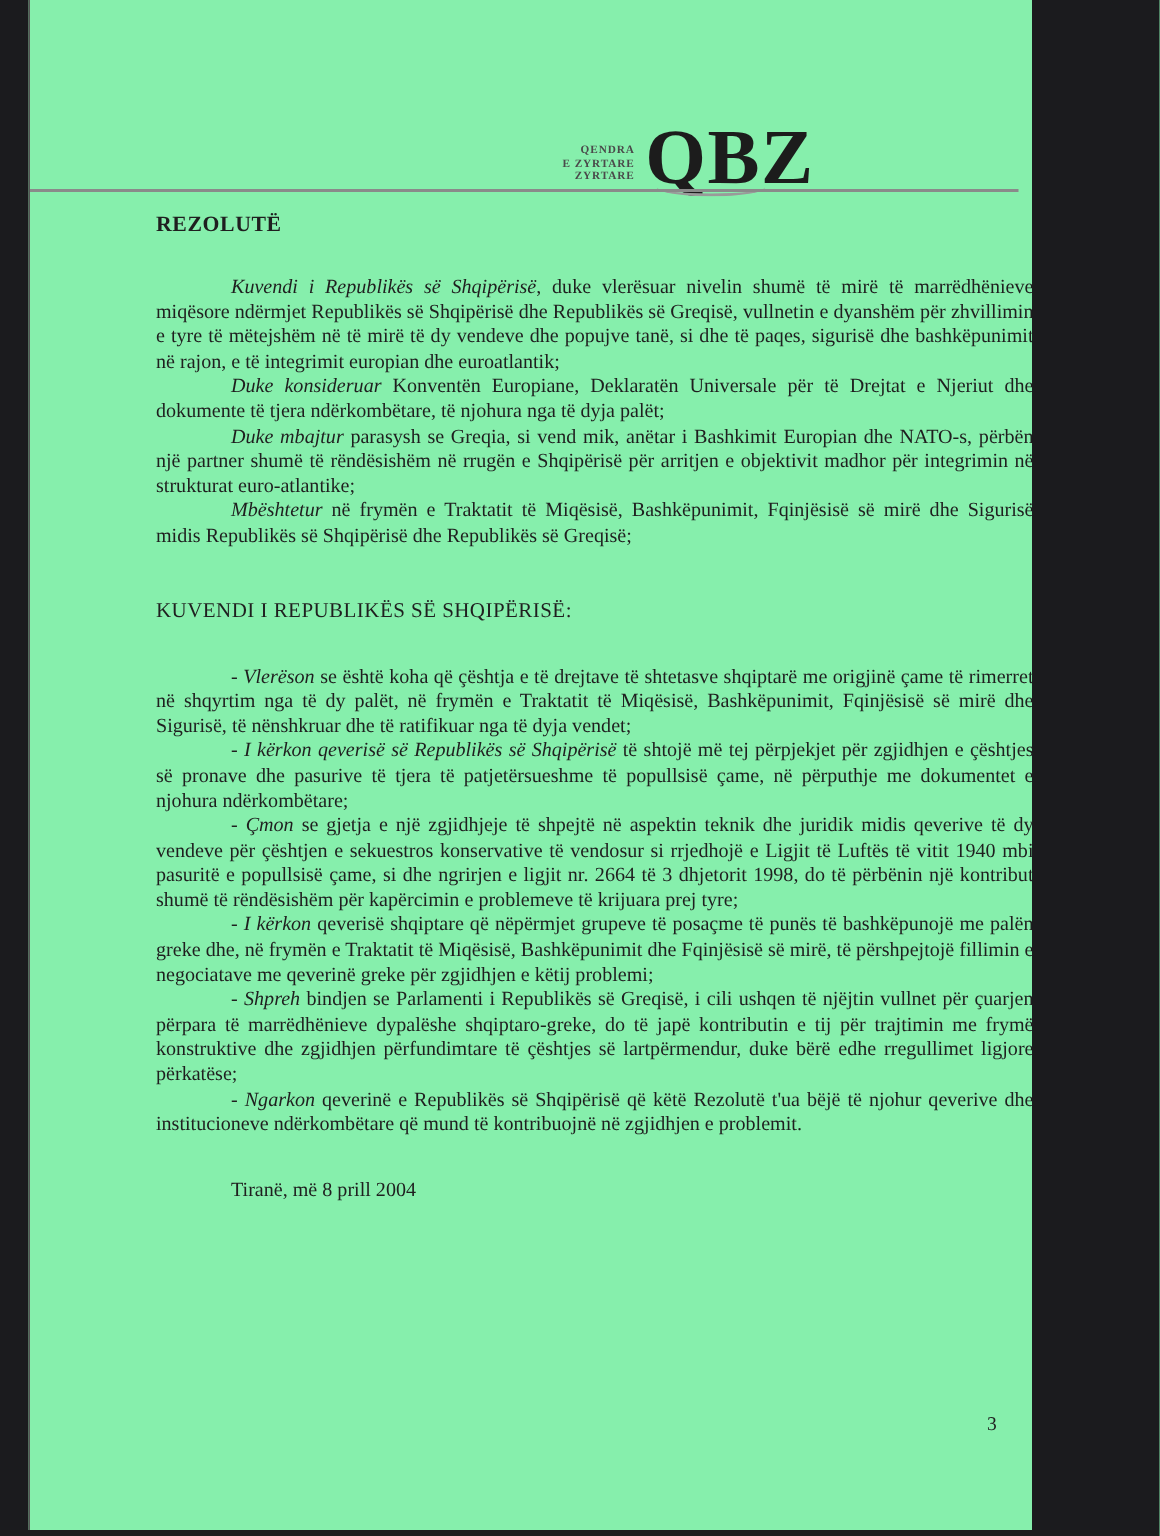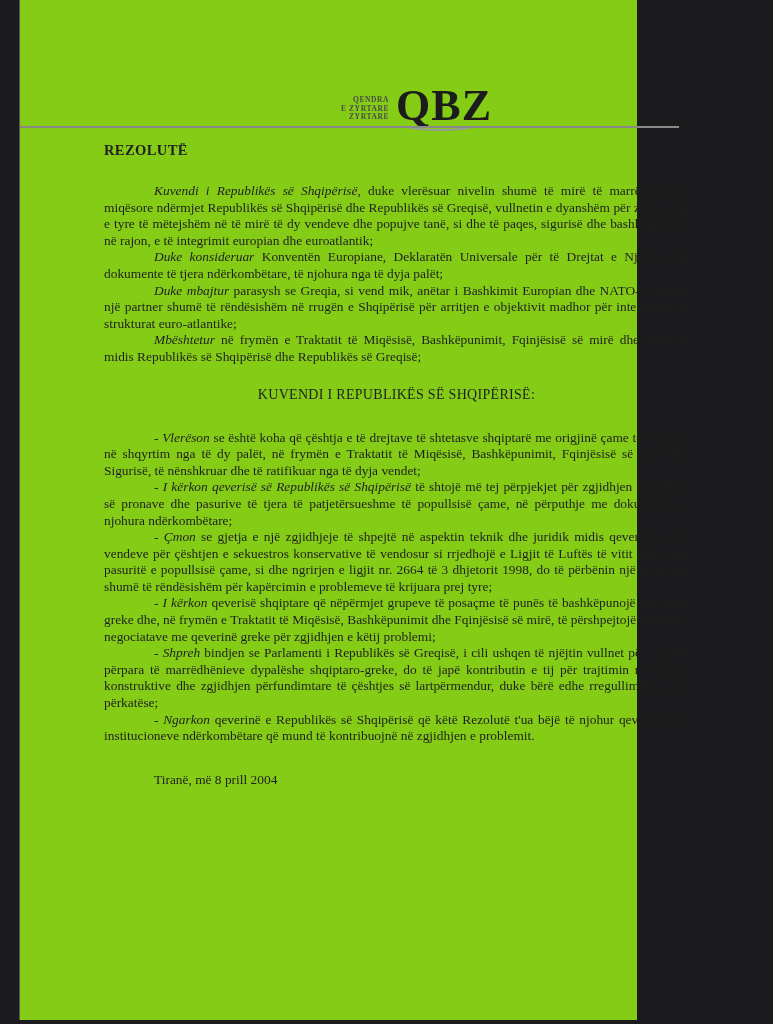--- a/index.html
+++ b/index.html
@@ -6,22 +6,22 @@
   body{
     width:773px;height:1024px;
     background:#1b1b1e;
     position:relative;
     font-family:"Liberation Serif", serif;
     overflow:hidden;
   }
   .page{
     position:absolute;
     left:19px;top:0;
-    width:618px;height:1020px;
-    background:#84cc16;
+    width:669px;height:1020px;
+    background:#86efac;
     border-left:1px solid #555;
     box-sizing:border-box;
     color:#1f1f1f;
   }
   
   .brand{
     position:absolute;
     top:88px;right:145px;
     display:flex;align-items:center;gap:7px;
   }
@@ -29,21 +29,21 @@
     text-align:right;
     font-size:7.5px;
     font-weight:bold;
     letter-spacing:0.6px;
     line-height:8.5px;
     color:#4a4a4a;
     padding-top:6px;
   }
   .brand-logo{
     position:relative;
-    font-size:44px;
+    font-size:52px;
     font-weight:bold;
     letter-spacing:1px;
     color:#1c1c1c;
     line-height:36px;
   }
   .qbz-swoosh{
     position:absolute;
     left:8px;bottom:-7px;
     width:72px;height:10px;
     border-bottom:2px solid #9a9a9a;
@@ -71,24 +71,24 @@
     margin:6px 0 24px 0;
   }
   .para{
     margin:0;
     text-align:justify;
     text-indent:50px;
     font-size:13.4px;
     line-height:16.6px;
   }
   .section-heading{
-    text-align:center;
+    text-align:left;
     font-size:14px;
     letter-spacing:0.3px;
-    margin:21px 0 27px 0;
+    margin:34px 0 27px 0;
   }
   .dateline{
     margin:27px 0 0 0;
     text-indent:50px;
     font-size:13.4px;
     line-height:16.6px;
   }
   .page-number{
     position:absolute;
     top:941px;left:638px;

